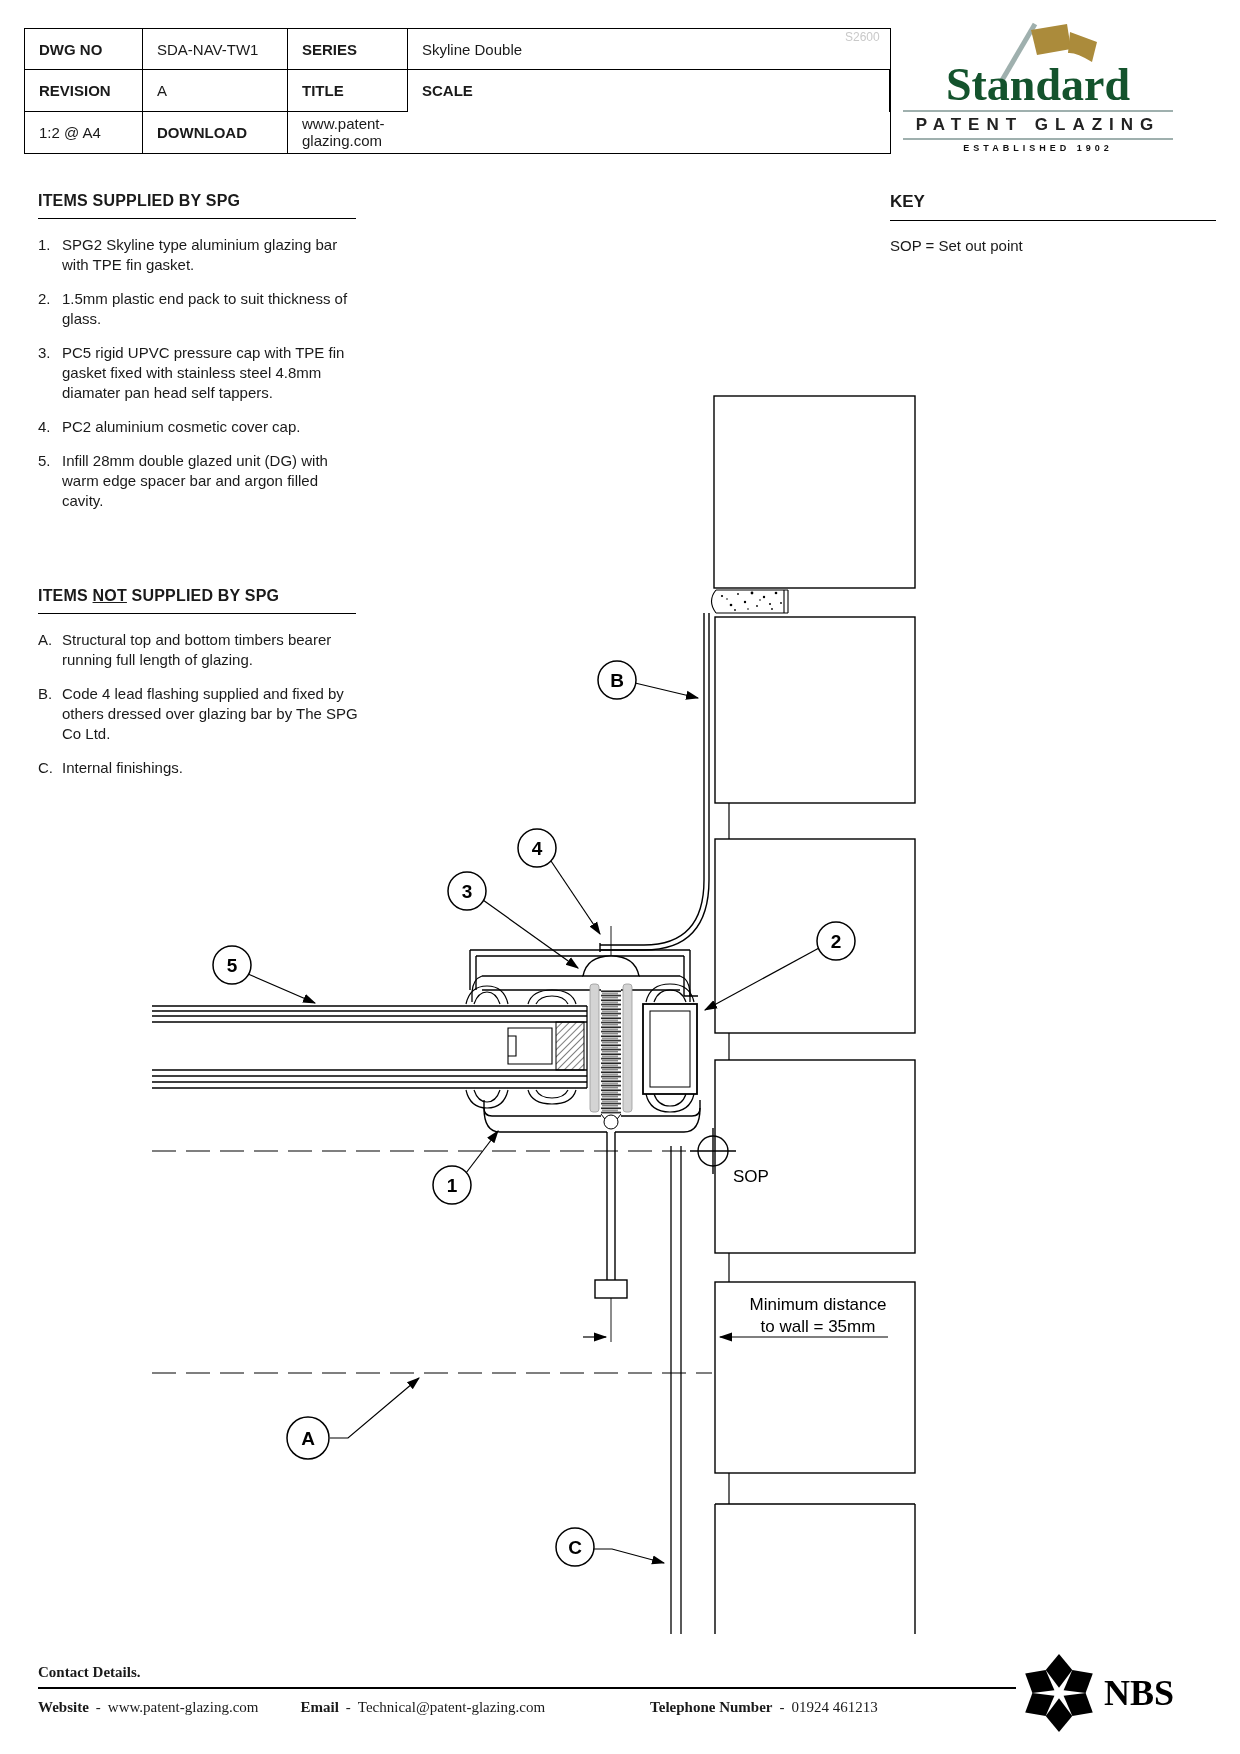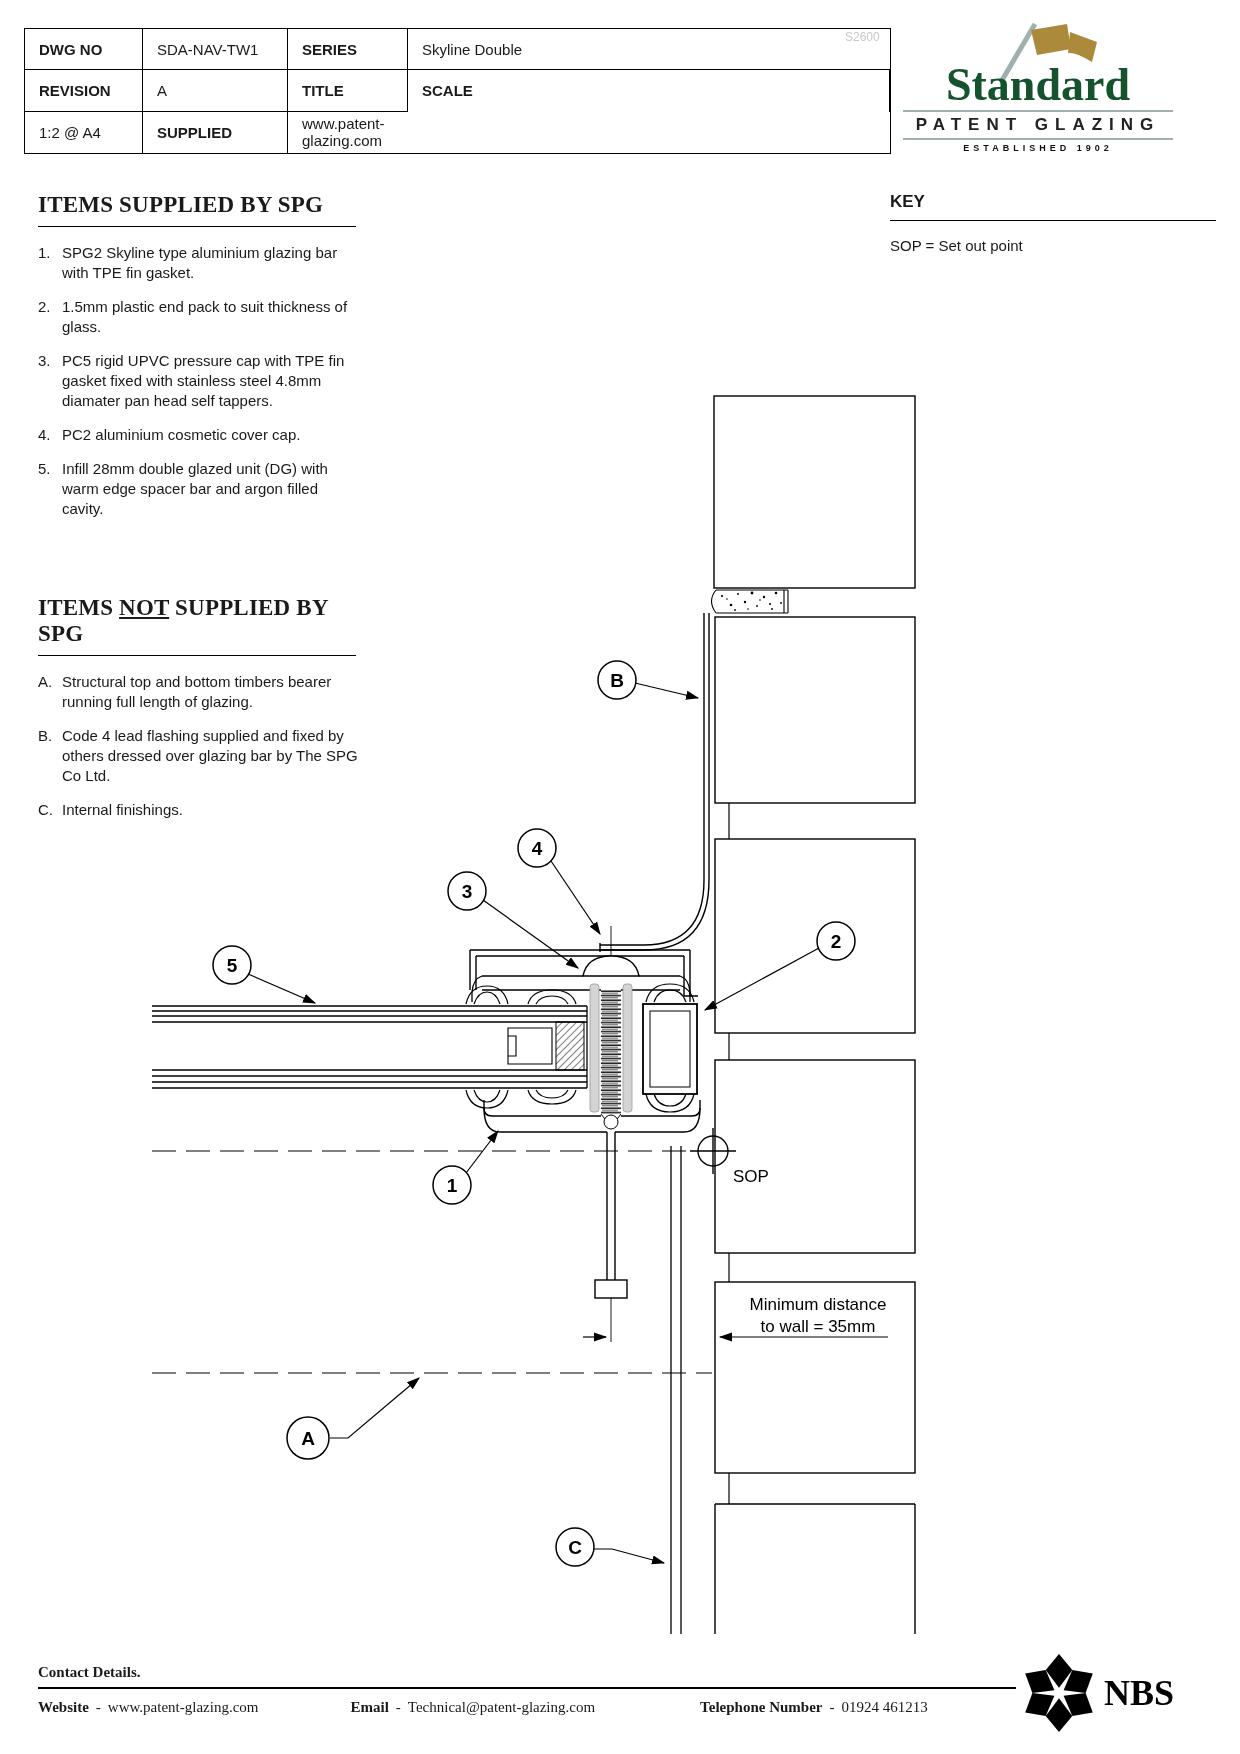--- a/index.html
+++ b/index.html
@@ -18,42 +18,42 @@
   
   .logo{position:absolute;left:903px;top:22px;width:270px;height:142px;text-align:center;}
   .logo-flag{position:absolute;left:88px;top:0px;}
   .logo-name{position:relative;margin-top:40px;font-family:"Liberation Serif",serif;
              font-weight:bold;font-size:46px;letter-spacing:0px;color:#14532d;line-height:1;}
   .logo-sub{margin-top:2px;border-top:2px solid #9fb0ae;border-bottom:2px solid #9fb0ae;
             padding:3px 0 3px 0;font-size:17px;font-weight:bold;letter-spacing:7px;color:#222;}
   .logo-est{margin-top:3px;font-size:9px;font-weight:bold;letter-spacing:4px;color:#111;}
   
   .notes{position:absolute;left:38px;top:192px;width:330px;font-size:15px;}
-  .notes h3{margin:0 0 8px 0;font-size:23px;letter-spacing:.2px;font-family:Liberation Serif, serif;}
+  .notes h3{margin:0 0 8px 0;font-size:16px;letter-spacing:.2px;}
   .rule{border-bottom:1.6px solid #000;width:318px;margin-bottom:16px;}
   .note-item{display:flex;margin-bottom:14px;line-height:20px;}
   .note-marker{width:24px;flex:none;}
   .note-text{width:300px;}
   .gap-big{height:62px;}
   u.nu{text-decoration:underline;}
   
   .keyblock{position:absolute;left:890px;top:192px;width:330px;font-size:15px;}
   .keyblock h3{margin:0 0 8px 0;font-size:17px;}
   .keyblock .rule{width:326px;}
   
   .drawing{position:absolute;left:0;top:0;width:1240px;height:1754px;}
   
   .footer{position:absolute;left:38px;top:1664px;width:1164px;font-size:15px;font-family:Liberation Serif, serif;}
   .footer .fhead{font-weight:bold;margin-bottom:6px;}
   .footer .frule{border-bottom:2px solid #000;width:978px;margin-bottom:10px;}
   .fline{display:flex;align-items:baseline;}
   .fseg{display:flex;align-items:flex-end;}
   .fb{font-weight:bold;}
   .fsep{margin:0 7px;}
-  .seg-email{margin-left:92px;}
+  .seg-email{margin-left:42px;}
   .seg-phone{margin-left:105px;}
   .nbs{position:absolute;right:28px;top:-14px;display:flex;align-items:center;}
   .nbs-text{font-weight:bold;font-size:36px;letter-spacing:0;margin-left:6px;color:#000000;}
 </style>
 </head>
 <body>
 
 <div class="sheet">
 
   <div class="titleblock">
@@ -61,21 +61,21 @@
     <div class="tb-cell">SDA-NAV-TW1</div>
     <div class="tb-cell tb-label">SERIES</div>
     <div class="tb-cell last">Skyline Double</div>
 
     <div class="tb-cell tb-label">REVISION</div>
     <div class="tb-cell">A</div>
     <div class="tb-cell tb-label">TITLE</div>
 
     <div class="tb-cell tb-row3 tb-label">SCALE</div>
     <div class="tb-cell tb-row3">1:2 @ A4</div>
-    <div class="tb-cell tb-row3 tb-label">SUPPLIED</div>
+    <div class="tb-cell tb-row3 tb-label">DOWNLOAD</div>
     <div class="tb-cell tb-row3 last">www.patent-glazing.com</div>
   </div>
   <div class="watermark">S2600</div>
 
   <div class="logo">
     <svg class="logo-flag" width="110" height="62" viewBox="0 0 110 62">
       <line x1="10" y1="60" x2="44" y2="2" stroke="#9fb0ae" stroke-width="5"></line>
       <path d="M40,8 L76,2 L80,27 L46,33 Z" fill="#ab8b3b"></path>
       <path d="M79,10 L106,20 L101,40 Q85,30 77,31 Z" fill="#ab8b3b"></path>
     </svg>

